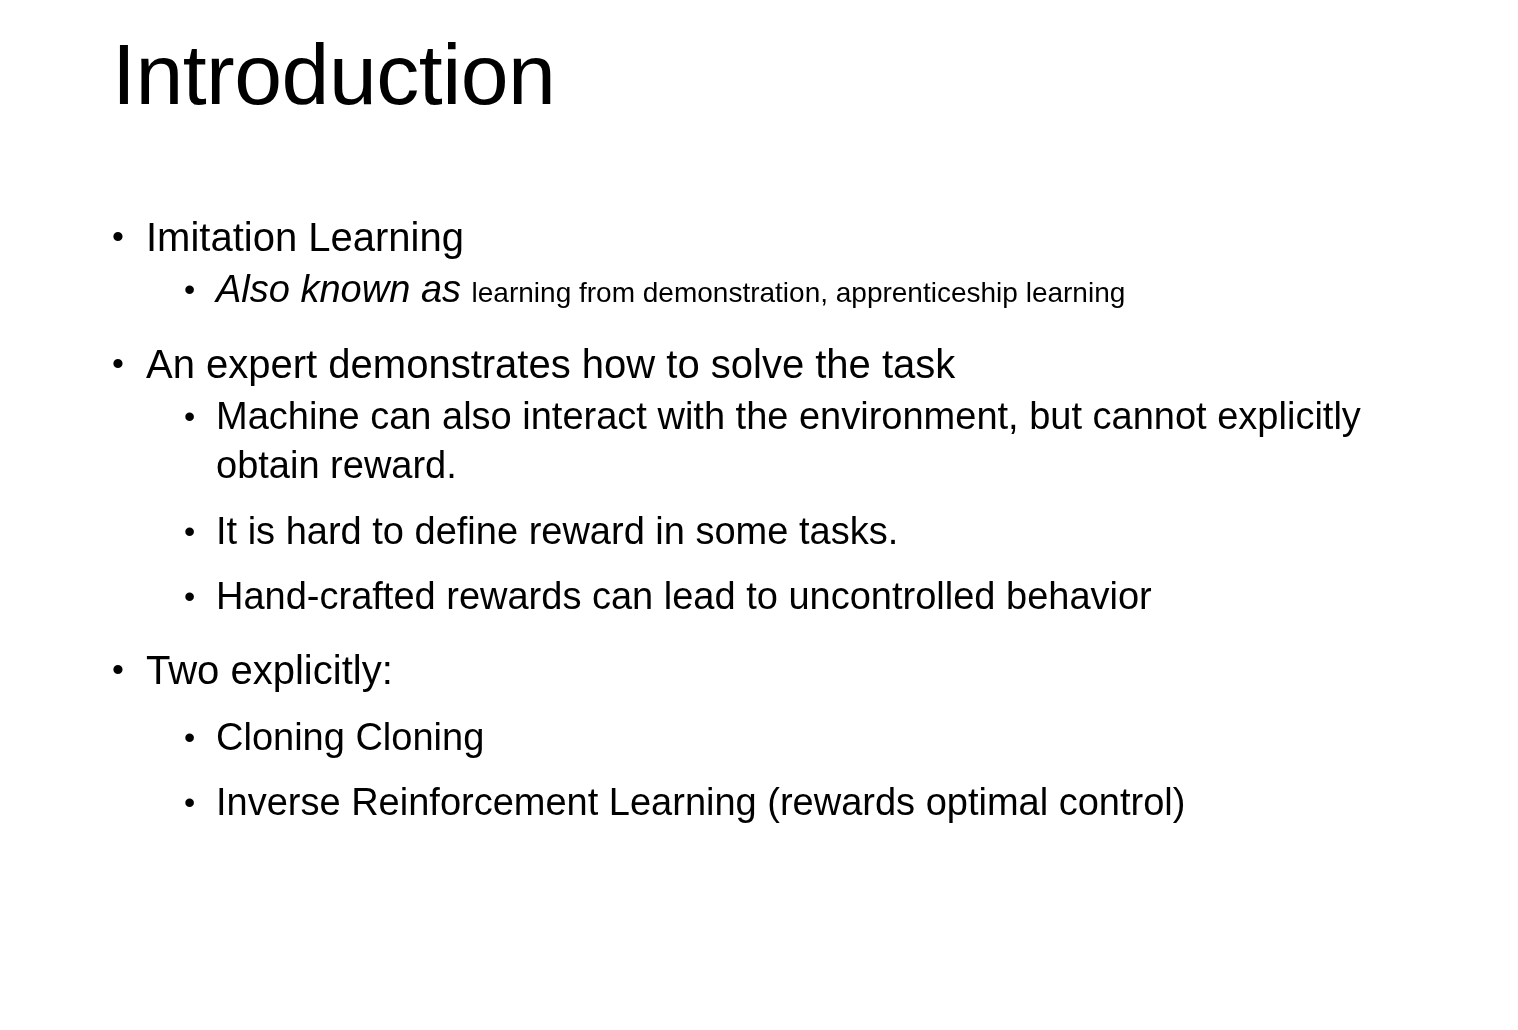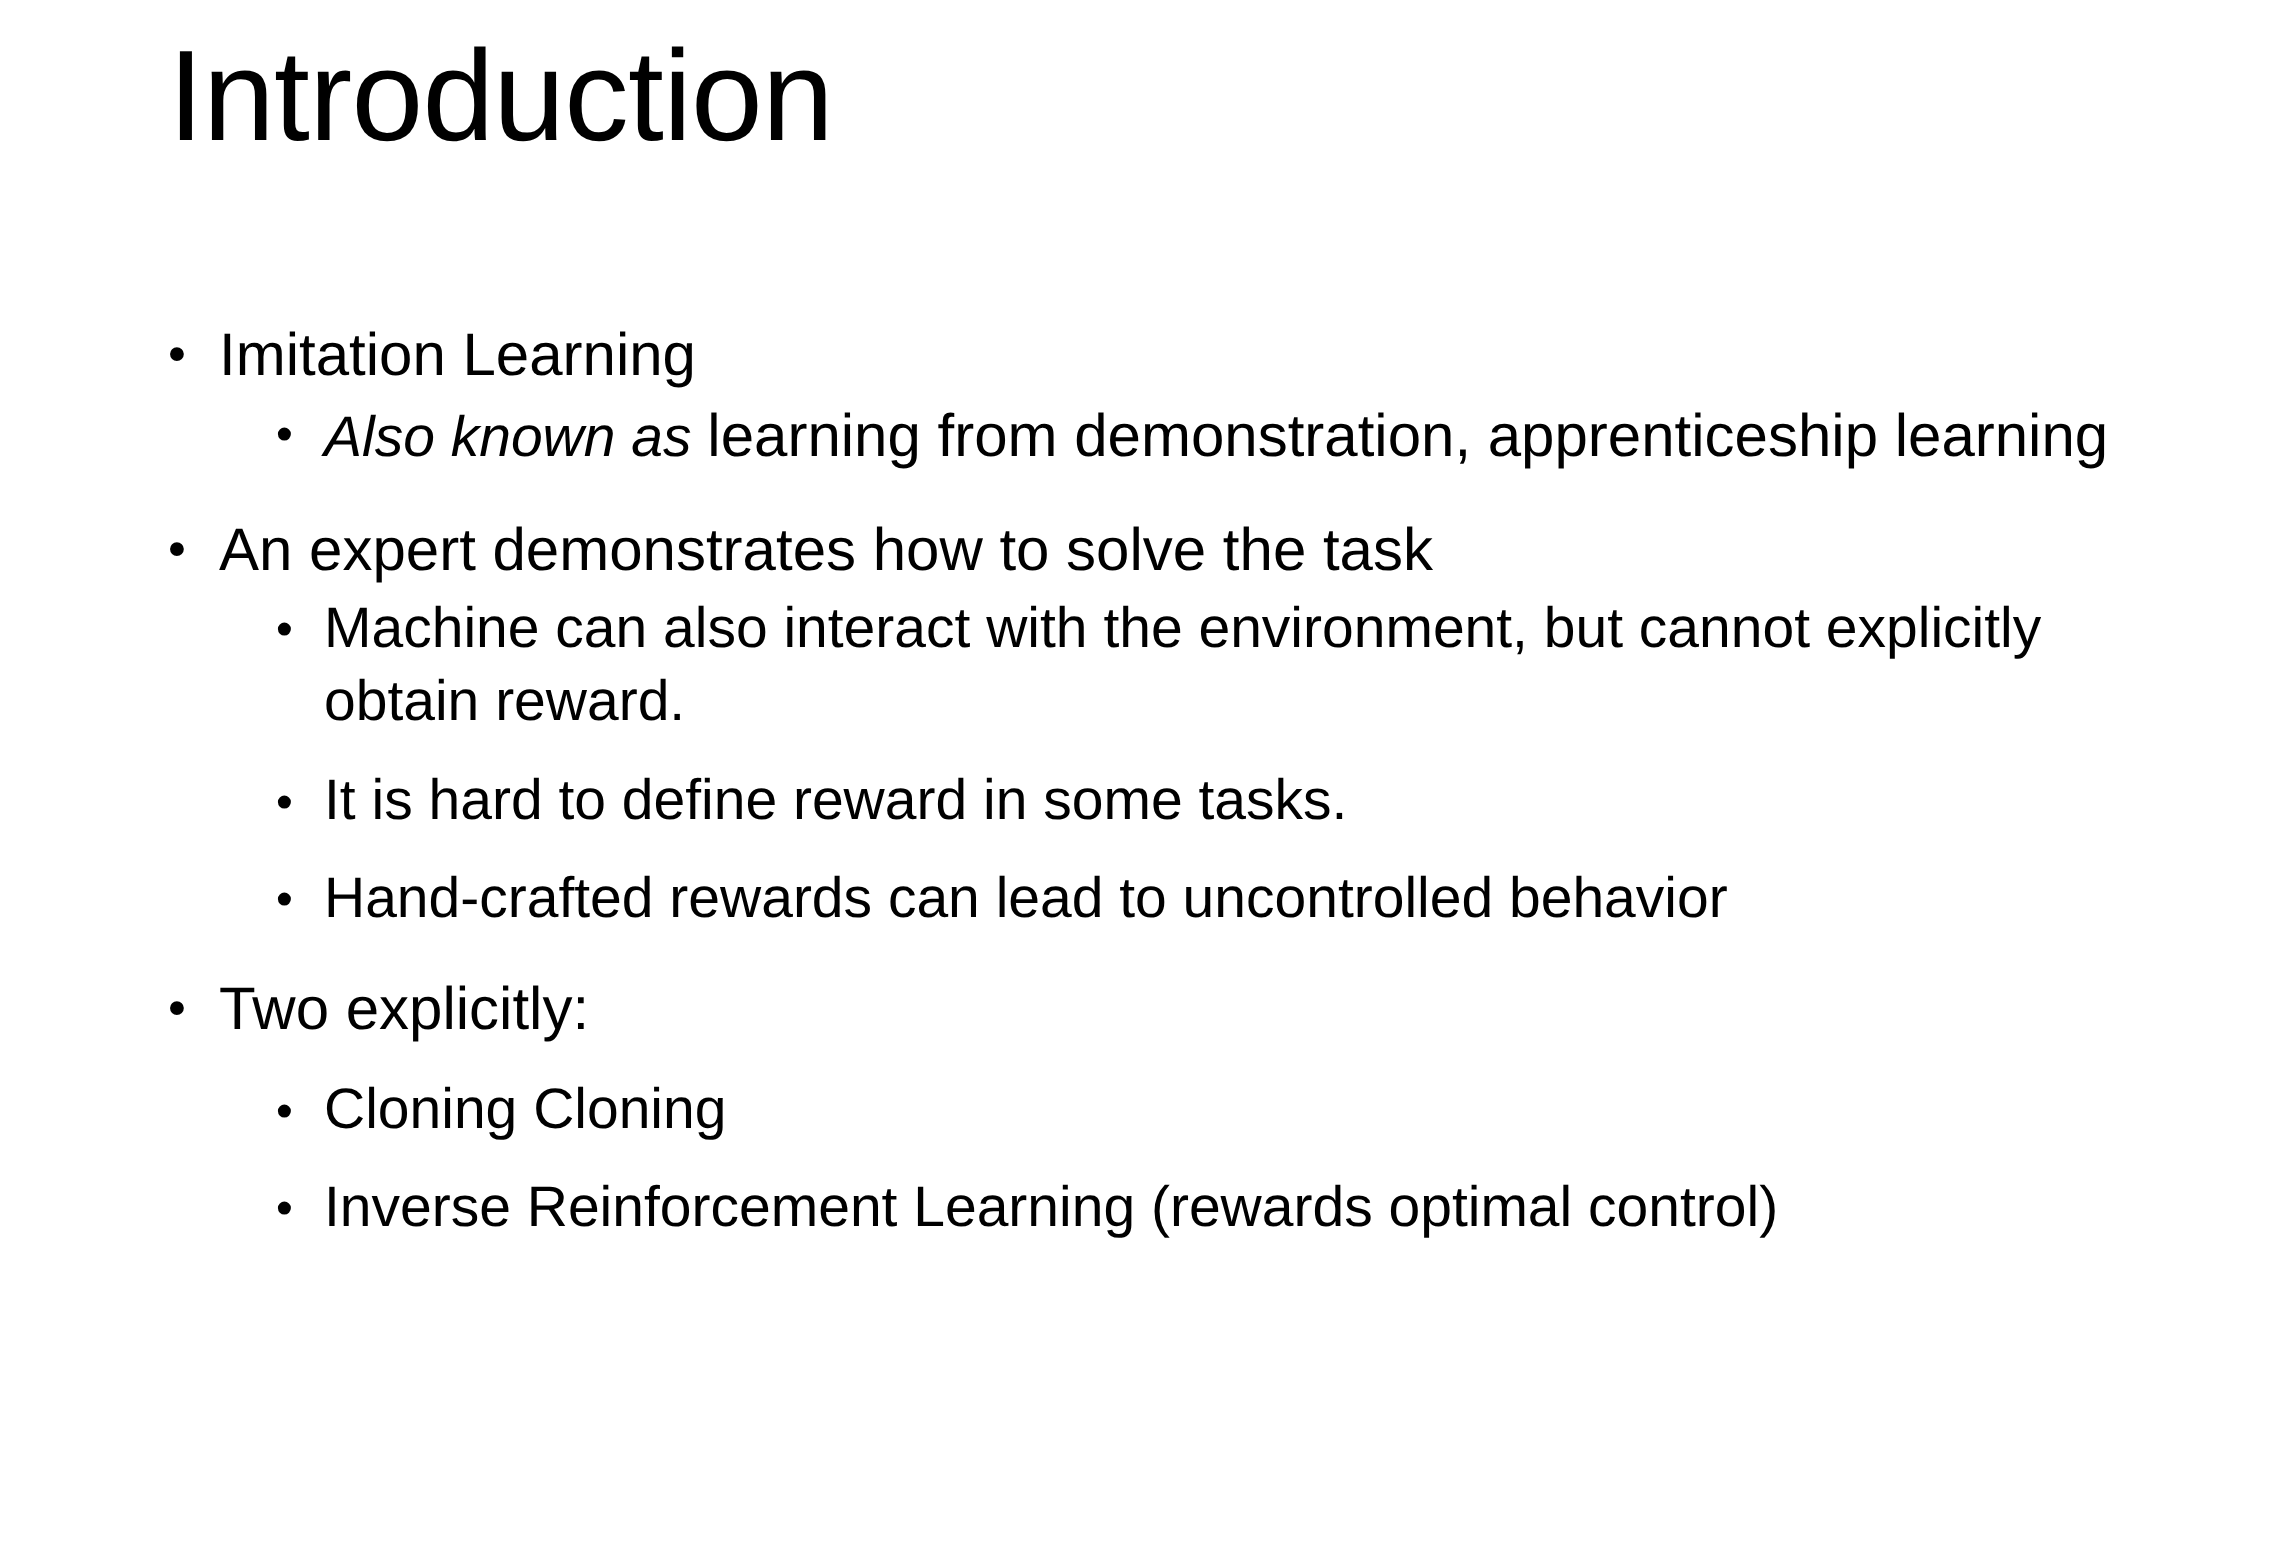--- a/index.html
+++ b/index.html
@@ -16,21 +16,21 @@
   }
   .slide {
     position: relative;
     width: 1518px;
     height: 1030px;
     box-sizing: border-box;
   }
   .slide-title {
     position: absolute;
     left: 112px;
-    top: 18px;
+    top: 28px;
     font-size: 86px;
     font-weight: 400;
     line-height: 1.08;
     letter-spacing: -0.5px;
     color: #000000;
     white-space: nowrap;
   }
   .body-block {
     position: absolute;
     left: 112px;
@@ -64,21 +64,21 @@
   .l2 .bullet {
     width: 32px;
     flex: 0 0 32px;
     font-size: 32px;
     line-height: 1.5;
   }
   .l2 .text {
     flex: 1 1 auto;
   }
   .inline-note {
-    font-size: 40px;
+    font-size: 28px;
   }
   .spacer-sm { height: 14px; }
   .spacer-md { height: 22px; }
   .run-a { white-space: nowrap; font-style: italic; }
 </style>
 </head>
 <body>
 
 <div class="slide">
 

